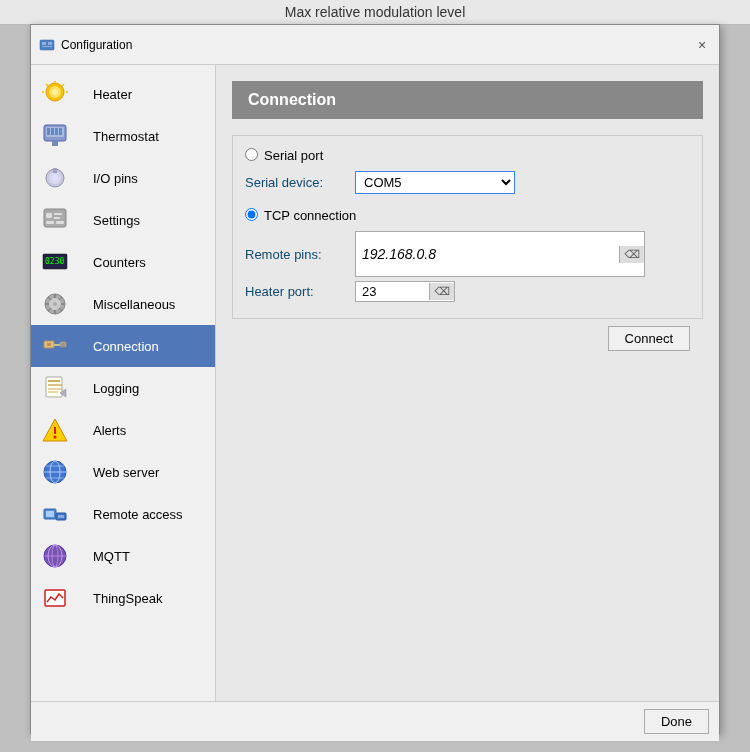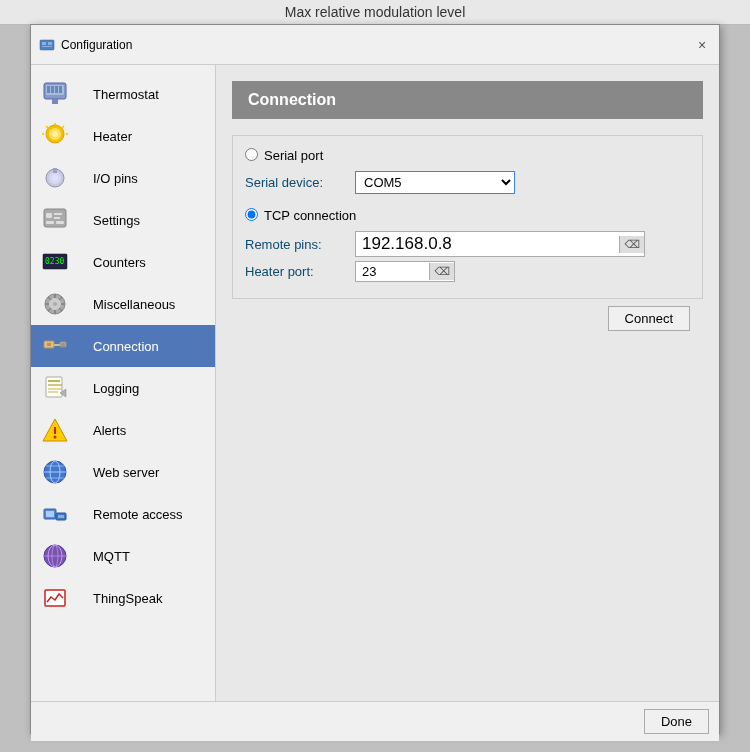--- a/index.html
+++ b/index.html
@@ -178,23 +178,24 @@
       align-items: center;
       border: 1px solid #aaa;
       background: white;
       width: 290px;
     }
 
     .input-with-clear input {
       border: none;
       outline: none;
       flex: 1;
-      padding: 2px 6px;
-      font-size: 17px;
+      padding: 14px 6px;
+      font-size: 14px;
       background: transparent;
+      font-style: italic;
     }
 
     .clear-btn {
       background: #ddd;
       border: none;
       border-left: 1px solid #aaa;
       cursor: pointer;
       padding: 2px 4px;
       font-size: 11px;
       color: #555;
@@ -277,48 +278,48 @@
     </div>
     <span class="window-title">Configuration</span>
     <button class="window-close">×</button>
   </div>
 
   <div class="window-body">
 
     <div class="sidebar">
 
       <div class="sidebar-item">
-        <div class="sidebar-icon icon-thermostat">
-          <svg width="26" height="26" viewBox="0 0 26 26">
-            <rect x="2" y="2" width="22" height="16" rx="2" fill="#8899cc" stroke="#5566aa" stroke-width="1"></rect>
-            <rect x="4" y="4" width="18" height="10" rx="1" fill="#aabbdd"></rect>
-            <rect x="5" y="5" width="3" height="7" fill="#6688bb"></rect>
-            <rect x="9" y="5" width="3" height="7" fill="#6688bb"></rect>
-            <rect x="13" y="5" width="3" height="7" fill="#6688bb"></rect>
-            <rect x="17" y="5" width="3" height="7" fill="#6688bb"></rect>
-            <rect x="10" y="18" width="6" height="5" fill="#7788bb"></rect>
-          </svg>
-        </div>
-        <span class="sidebar-label">Thermostat</span>
-      </div>
-
-      <div class="sidebar-item">
         <div class="sidebar-icon">
           <svg width="26" height="26" viewBox="0 0 26 26">
             <circle cx="13" cy="11" r="9" fill="#f5c000" stroke="#e0a000" stroke-width="1"></circle>
             <circle cx="13" cy="11" r="6" fill="#fce060"></circle>
             <circle cx="13" cy="11" r="3" fill="#fff0a0"></circle>
             <line x1="13" y1="2" x2="13" y2="0" stroke="#f5c000" stroke-width="1.5"></line>
             <line x1="20" y1="5" x2="22" y2="3" stroke="#f5c000" stroke-width="1.5"></line>
             <line x1="24" y1="11" x2="26" y2="11" stroke="#f5c000" stroke-width="1.5"></line>
             <line x1="6" y1="5" x2="4" y2="3" stroke="#f5c000" stroke-width="1.5"></line>
             <line x1="2" y1="11" x2="0" y2="11" stroke="#f5c000" stroke-width="1.5"></line>
           </svg>
         </div>
         <span class="sidebar-label">Heater</span>
+      </div>
+
+      <div class="sidebar-item">
+        <div class="sidebar-icon icon-thermostat">
+          <svg width="26" height="26" viewBox="0 0 26 26">
+            <rect x="2" y="2" width="22" height="16" rx="2" fill="#8899cc" stroke="#5566aa" stroke-width="1"></rect>
+            <rect x="4" y="4" width="18" height="10" rx="1" fill="#aabbdd"></rect>
+            <rect x="5" y="5" width="3" height="7" fill="#6688bb"></rect>
+            <rect x="9" y="5" width="3" height="7" fill="#6688bb"></rect>
+            <rect x="13" y="5" width="3" height="7" fill="#6688bb"></rect>
+            <rect x="17" y="5" width="3" height="7" fill="#6688bb"></rect>
+            <rect x="10" y="18" width="6" height="5" fill="#7788bb"></rect>
+          </svg>
+        </div>
+        <span class="sidebar-label">Thermostat</span>
       </div>
 
       <div class="sidebar-item">
         <div class="sidebar-icon">
           <svg width="26" height="26" viewBox="0 0 26 26">
             <circle cx="13" cy="13" r="9" fill="#c8c8e0" stroke="#9090b0" stroke-width="1"></circle>
             <circle cx="13" cy="13" r="6" fill="#d8d8f0"></circle>
             <circle cx="13" cy="13" r="3" fill="#e0e0ff"></circle>
             <rect x="11" y="3" width="4" height="5" fill="#a0a0c0"></rect>
           </svg>

